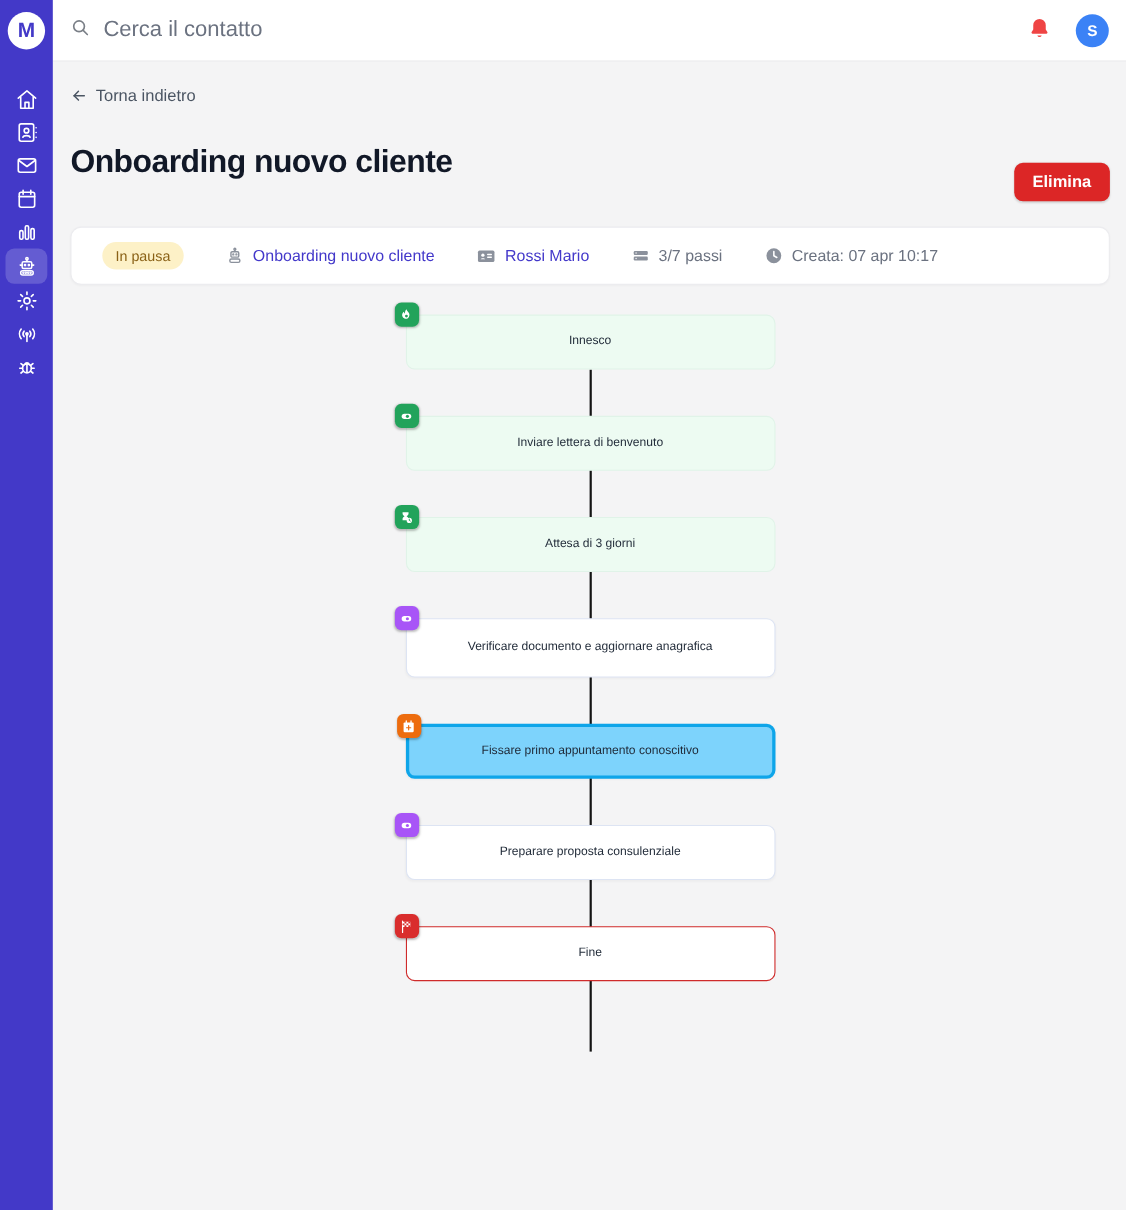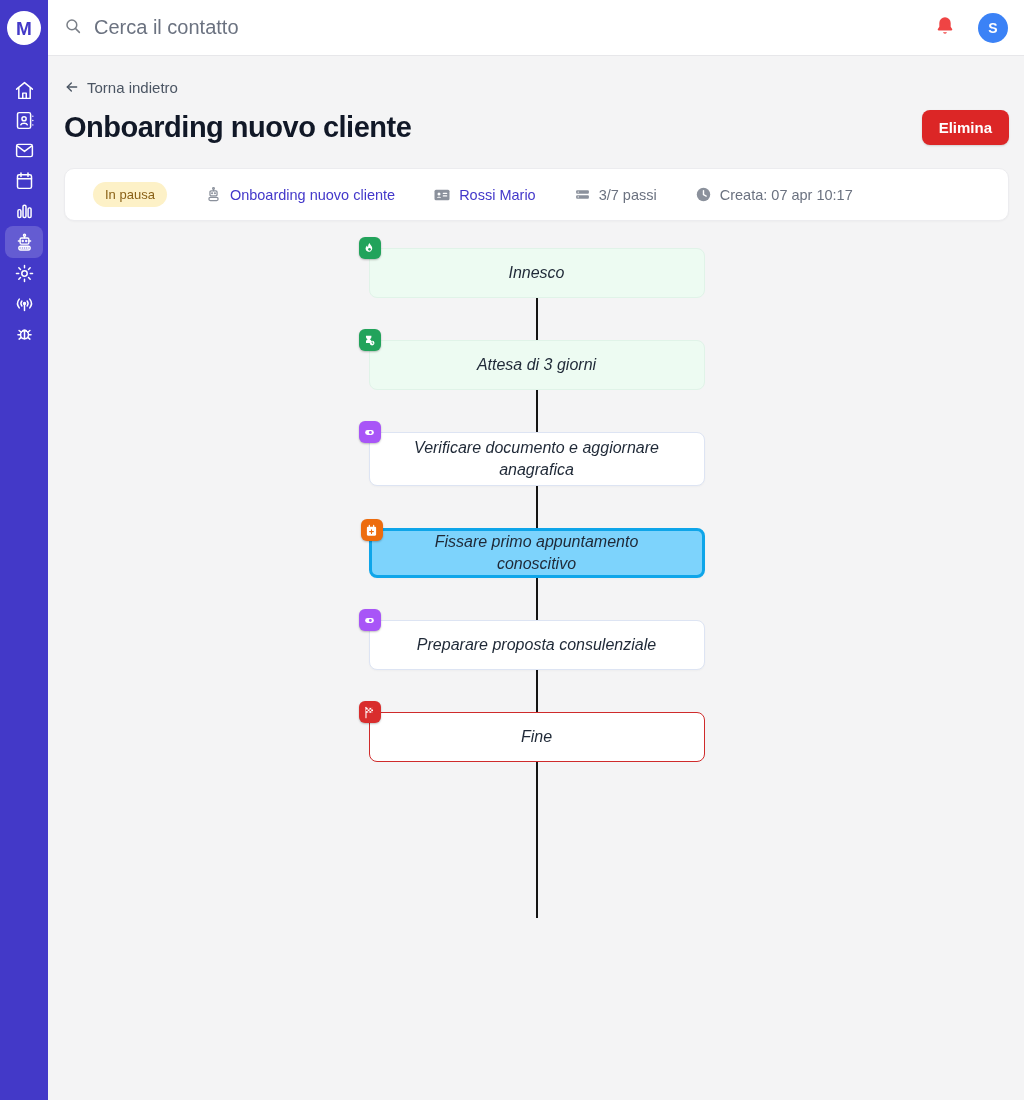--- a/index.html
+++ b/index.html
@@ -29,36 +29,36 @@
   .bell-btn { background:none; border:none; cursor:pointer; display:flex; padding:2px; }
   .avatar { width:30px; height:30px; border-radius:50%; background:#3b82f6; color:#fff; font-weight:bold;
             font-size:14px; display:flex; align-items:center; justify-content:center; cursor:pointer; }
 
   
   .main { position:absolute; left:48px; top:57px; width:976px; height:1043px; background:#f4f4f5; padding:22px 15px 0 16px; }
   .back-link { display:inline-flex; align-items:flex-start; gap:7px; color:#4b5563; font-size:15px; cursor:pointer; }
   .title-row { display:flex; align-items:center; justify-content:space-between; margin-top:11px; }
   .page-title { font-size:29px; font-weight:bold; color:#111827; letter-spacing:-0.5px; }
   .delete-btn { background:#dc2626; color:#fff; border:none; border-radius:8px; font-weight:bold; font-size:15px;
-                padding:9px 17px; cursor:pointer; box-shadow:0 1px 2px rgba(0,0,0,.15); font-family:"Liberation Sans",sans-serif; }
+                padding:9px 17px; cursor:pointer; box-shadow:0 1px 2px rgba(0,0,0,.15); font-family:"Liberation Sans",sans-serif;margin-top:37px; }
 
   
   .info-card { margin-top:23px; height:53px; background:#fff; border:1px solid #ececef; border-radius:10px;
                box-shadow:0 1px 2px rgba(0,0,0,.03); display:flex; align-items:center; gap:38px; padding:0 28px; }
   .status-badge { background:#fdf1c7; color:#8a6116; font-size:13px; padding:5px 12px; border-radius:999px; }
   .meta { display:flex; align-items:center; gap:8px; font-size:14.5px; color:#6b7280; }
   .meta a { color:#4338ca; text-decoration:none; cursor:pointer; }
   .meta svg { display:block; }
 
   
   .workflow { position:relative; padding-top:27px; }
   .flow-line { position:absolute; left:calc(50% - 1px); top:77px; width:2px; height:620px; background:#141414; z-index:0; }
   .node { position:relative; width:336px; margin:0 auto 42px; height:50px; display:flex; align-items:center;
-          justify-content:center; text-align:center; border-radius:8px; font-size:16px; color:#1f2937;
-          z-index:1; cursor:pointer; padding:0 22px; line-height:1.4;font-style:italic; }
+          justify-content:center; text-align:center; border-radius:8px; font-size:11px; color:#1f2937;
+          z-index:1; cursor:pointer; padding:0 22px; line-height:1.4; }
   .node.tall { height:54px; }
   .card-green   { background:#edfbf2; border:1px solid #e0f3e8; }
   .card-current { background:#fdfae7; border:2px solid #f2c118; box-shadow:0 0 7px rgba(242,193,24,.55); }
   .card-plain   { background:#ffffff; border:1px solid #dde4f3; box-shadow:0 1px 2px rgba(0,0,0,.03); }
   .card-orange  { background:#7dd3fc; border:3px solid #0ea5e9; box-shadow:0 1px 2px rgba(0,0,0,.03); }
   .card-end     { background:#ffffff; border:1px solid #cf2b2b; }
   .node-badge { position:absolute; left:-11px; top:-12px; width:22px; height:22px; border-radius:6px;
                 display:flex; align-items:center; justify-content:center; box-shadow:0 1px 2px rgba(0,0,0,.25); }
   .acc-green  { background:#22a35b; }
   .acc-amber  { background:#d39a0d; }
@@ -262,20 +262,29 @@
     <div class="node card-green">
       <span class="node-badge acc-green">
         <svg width="13" height="13" viewBox="0 0 24 24">
             <path fill="#fff" d="M12 2c.7 3 3.6 4.4 4.6 7.3 1 2.9.2 6-2.2 7.7a6.2 6.2 0 0 1-9.5-3.7c-.6-2.5.9-5.1 2.6-6.8.2 1.3.8 2.4 1.9 3.2C9.2 6.4 10.4 3.7 12 2z"></path>
             <circle cx="12" cy="13.6" r="2.4" fill="#22a35b"></circle>
           </svg>
       </span>
       <span>Innesco</span>
     </div>
 
+    <div class="node card-green">
+      <span class="node-badge acc-green">
+        <svg width="13" height="13" viewBox="0 0 24 24">
+            <rect x="4" y="7.5" width="16" height="9" rx="4.5" fill="#fff"></rect>
+            <circle cx="13.6" cy="12" r="2.6" fill="#22a35b"></circle>
+          </svg>
+      </span>
+      <span>Inviare lettera di benvenuto</span>
+    </div>
 
     <div class="node card-green">
       <span class="node-badge acc-green">
         <svg width="13" height="13" viewBox="0 0 24 24">
             <path fill="#fff" d="M5.5 3h10v2.4c0 2.4-2 3.5-3.3 4.3 1.3.8 3.3 1.9 3.3 4.3V16.5h-10v-2.5c0-2.4 2-3.5 3.3-4.3C7.5 8.9 5.5 7.8 5.5 5.4V3z"></path>
             <circle cx="16.8" cy="16.8" r="4.4" fill="#fff"></circle>
             <path d="M16.8 14.6v2.2l1.6 1" stroke="#22a35b" stroke-width="1.6" fill="none" stroke-linecap="round"></path>
           </svg>
       </span>
       <span>Attesa di 3 giorni</span>

